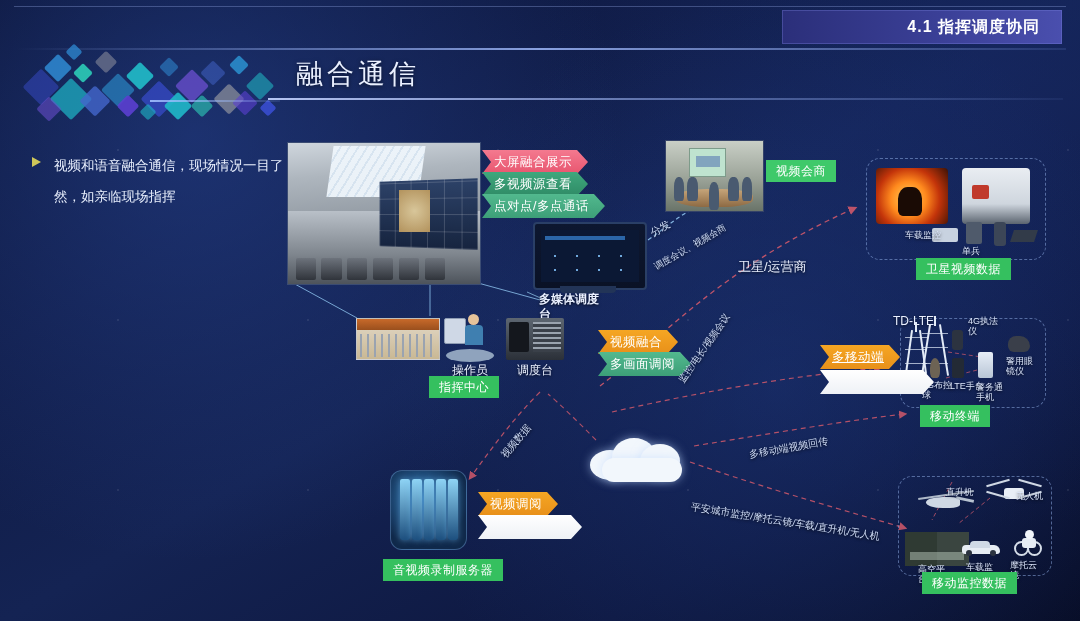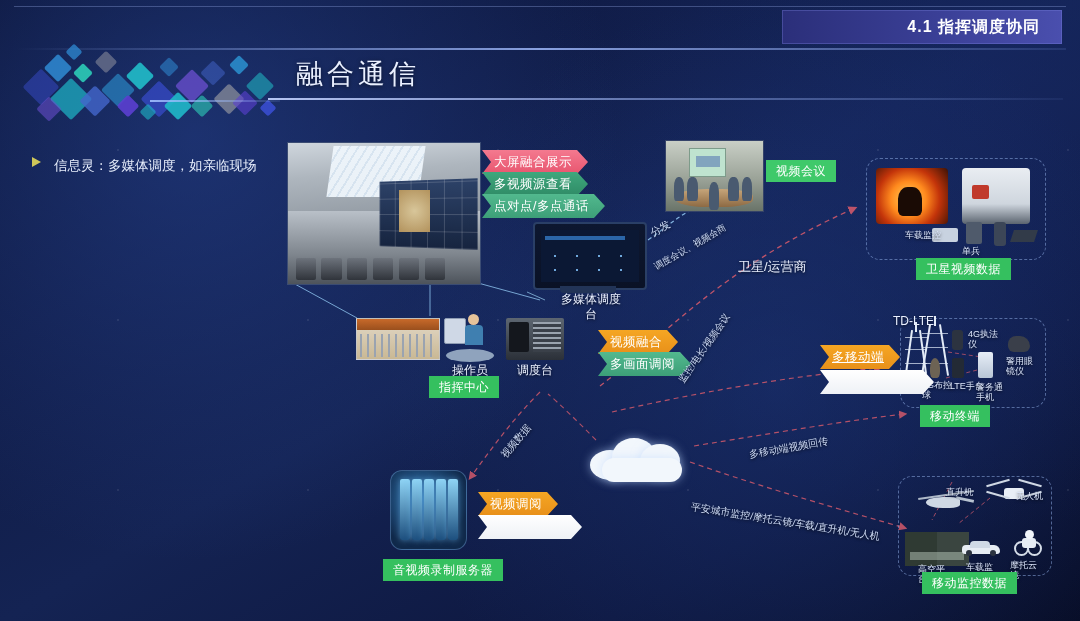--- a/index.html
+++ b/index.html
@@ -171,21 +171,21 @@
       <i style="left: 46px; top: 2px; width: 12px; height: 12px; background: rgb(47, 143, 216); opacity: 0.72;"></i>
       <i style="left: 120px; top: 62px; width: 12px; height: 12px; background: rgb(31, 185, 201); opacity: 0.59;"></i>
     </div>
   <div class="deco-rule"></div>
   <div class="title">融合通信</div>
   <div class="title-rule"></div>
 
   <div class="bullets" id="bullets">
       <div class="li">
         <span class="mk"></span>
-        <span class="tx">信息灵：多媒体调度，如亲临现场</span>
+        <span class="tx">视频和语音融合通信，现场情况一目了然，如亲临现场指挥</span>
       </div>
     </div>
 
   <svg class="paths" viewBox="0 0 1080 621">
     <defs>
       <marker id="ar-red" markerWidth="7" markerHeight="7" refX="5" refY="3.5" orient="auto">
         <path d="M0,0 L7,3.5 L0,7 z" fill="#c7566a"></path>
       </marker>
       <marker id="ar-blue" markerWidth="7" markerHeight="7" refX="5" refY="3.5" orient="auto">
         <path d="M0,0 L7,3.5 L0,7 z" fill="#7fb4e6"></path>
@@ -246,21 +246,21 @@
        background-image:radial-gradient(2px 2px at 10px 6px,#6fa8dc 50%,transparent 51%),
                         radial-gradient(2px 2px at 32px 6px,#6fa8dc 50%,transparent 51%),
                         radial-gradient(2px 2px at 54px 6px,#6fa8dc 50%,transparent 51%),
                         radial-gradient(2px 2px at 76px 6px,#6fa8dc 50%,transparent 51%),
                         radial-gradient(2px 2px at 10px 20px,#6fa8dc 50%,transparent 51%),
                         radial-gradient(2px 2px at 32px 20px,#6fa8dc 50%,transparent 51%),
                         radial-gradient(2px 2px at 54px 20px,#6fa8dc 50%,transparent 51%),
                         radial-gradient(2px 2px at 76px 20px,#6fa8dc 50%,transparent 51%);"></div>
   </div>
   <div class="ph" style="left:560px;top:286px;width:56px;height:7px;background:#223457;border-radius:0 0 4px 4px;"></div>
-  <div class="dt" style="left:556px;top:292px;font-weight:normal;width:70px;white-space:normal;line-height:15px;text-align:center;">多媒体调度台</div>
+  <div class="dt" style="left:539px;top:292px;font-weight:bold;width:70px;white-space:normal;line-height:15px;">多媒体调度台</div>
 
   <div class="abn abn-orange" style="left:598px;top:330px;">视频融合</div>
   <div class="abn abn-green" style="left:598px;top:352px;">多画面调阅</div>
 
   <div class="ph" style="left:356px;top:318px;width:82px;height:40px;
        background:linear-gradient(180deg,#e3d9c8,#c9b894);border:1px solid rgba(180,200,240,.4);">
     <div style="position:absolute;left:0;top:0;width:100%;height:28%;background:linear-gradient(180deg,#c86a2a,#9a4f1d);"></div>
     <div style="position:absolute;left:4%;bottom:6%;width:92%;height:56%;
       background-image:repeating-linear-gradient(90deg,#9aa3b0 0 2px,transparent 2px 7px);"></div>
   </div>
@@ -283,21 +283,21 @@
   <div class="ph mtg-photo">
     <div class="mtg-wall"></div>
       <div class="mtg-screen"></div>
       <div class="mtg-table"></div>
     <div class="mtg-p" style="left:8%"></div>
       <div class="mtg-p" style="left:22%"></div>
     <div class="mtg-p" style="left:44%;bottom:2%;height:40%"></div>
     <div class="mtg-p" style="left:64%"></div>
       <div class="mtg-p" style="left:78%"></div>
   </div>
-  <div class="chip chip-green2" style="left:766px;top:160px;">视频会议</div>
+  <div class="chip chip-green2" style="left:766px;top:160px;">视频会商</div>
 
   <div class="dash-box" style="left:866px;top:158px;width:178px;height:100px;"></div>
   <div class="ph fire-photo"></div>
   <div class="ph truck-photo"></div>
   <div style="position:absolute;left:932px;top:228px;width:26px;height:14px;background:#c8d2e0;border-radius:2px;"></div>
   <div style="position:absolute;left:966px;top:222px;width:16px;height:22px;background:#4f5a6b;border-radius:2px;"></div>
   <div style="position:absolute;left:994px;top:222px;width:12px;height:24px;background:#3c4657;border-radius:3px;"></div>
   <div style="position:absolute;left:1012px;top:230px;width:24px;height:12px;background:#323b49;transform:skewX(-18deg);"></div>
   <div class="dt dt-sm" style="left:905px;top:229px;">车载监控</div>
   <div class="dt dt-sm" style="left:962px;top:245px;">单兵</div>
@@ -319,21 +319,21 @@
     <div class="leg" style="right:3px;transform:rotate(-9deg);height:52px;"></div>
     <div class="x" style="bottom:12px;"></div>
       <div class="x" style="bottom:28px;"></div>
       <div class="x" style="bottom:42px;"></div>
   </div>
   <div style="position:absolute;left:952px;top:330px;width:11px;height:20px;background:#2c3340;border-radius:3px;"></div>
   <div style="position:absolute;left:930px;top:358px;width:10px;height:20px;background:#6d6354;border-radius:50% 50% 30% 30%;"></div>
   <div style="position:absolute;left:952px;top:358px;width:12px;height:20px;background:#232a35;border-radius:2px;"></div>
   <div style="position:absolute;left:978px;top:352px;width:15px;height:26px;background:linear-gradient(180deg,#e7eef7,#b9c6d6);border-radius:2px;"></div>
   <div style="position:absolute;left:1008px;top:336px;width:22px;height:16px;background:#3a3f4a;border-radius:8px 10px 6px 6px;"></div>
-  <div class="dt dt-sm" style="left:968px;top:329px;width:30px;white-space:normal;line-height:10px;">4G执法仪</div>
+  <div class="dt dt-sm" style="left:968px;top:316px;width:30px;white-space:normal;line-height:10px;">4G执法仪</div>
   <div class="dt dt-sm" style="left:1006px;top:356px;width:30px;white-space:normal;line-height:10px;">警用眼镜仪</div>
   <div class="dt dt-sm" style="left:922px;top:380px;width:30px;white-space:normal;line-height:10px;">4G布控球</div>
   <div class="dt dt-sm" style="left:950px;top:380px;">LTE手台</div>
   <div class="dt dt-sm" style="left:976px;top:382px;width:32px;white-space:normal;line-height:10px;">警务通手机</div>
   <div class="chip chip-green" style="left:920px;top:405px;text-align:right;">移动终端</div>
 
   <div class="abn abn-orange" style="left:820px;top:345px;text-decoration:underline;">多移动端</div>
   <div class="abn abn-white" style="left:820px;top:370px;width:86px;height:20px;"></div>
 
   <div class="cloud">

